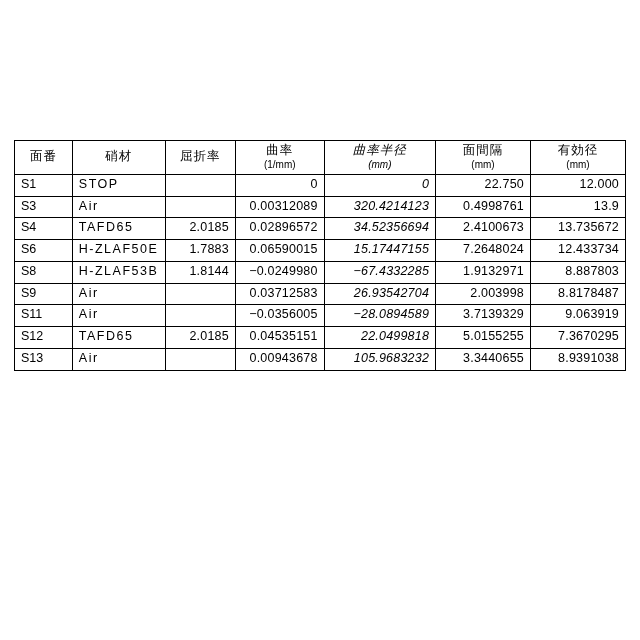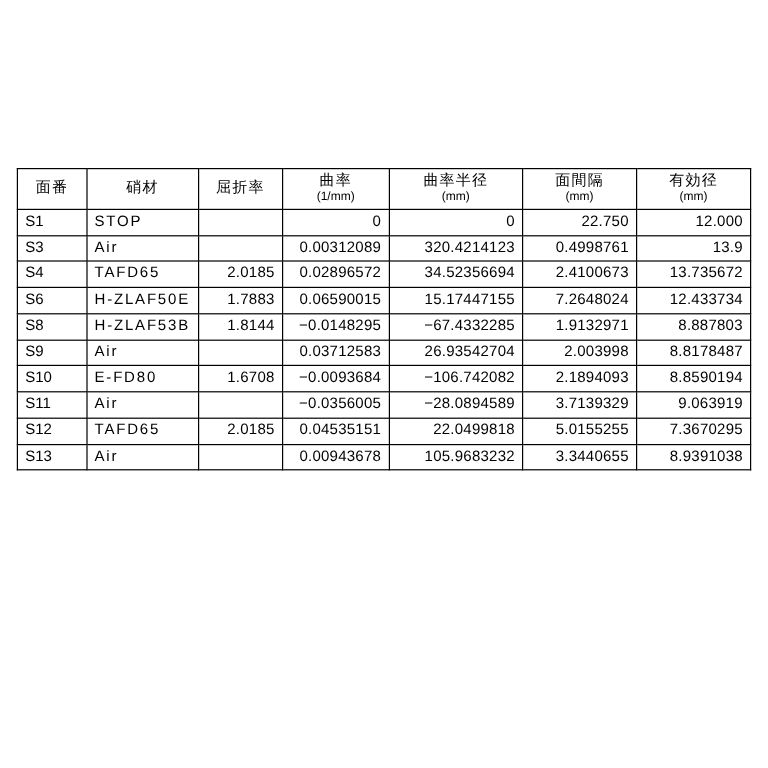--- a/index.html
+++ b/index.html
@@ -59,21 +59,21 @@
     display: block;
     text-align: center;
     font-size: 10px;
     margin-top: 1px;
   }
   
   .col-surface { width: 56px; }
   .col-glass   { width: 90px; }
   .col-index   { width: 68px; }
   .col-curv    { width: 86px; }
-  .col-radius  { width: 108px; }
+  .col-radius  { width: 108px; font-style: italic; }
   .col-space   { width: 92px; }
   .col-aper    { width: 92px; }
 
   td.c-left   { text-align: left; }
   td.c-right  { text-align: right; }
 
   .mono-num {
     font-family: "Liberation Sans", sans-serif;
     letter-spacing: 0.2px;
   }
@@ -153,42 +153,33 @@
           <td class="c-right col-index mono-num">1.7883</td>
           <td class="c-right col-curv mono-num">0.06590015</td>
           <td class="c-right col-radius mono-num">15.17447155</td>
           <td class="c-right col-space mono-num">7.2648024</td>
           <td class="c-right col-aper mono-num">12.433734</td>
         </tr>
         <tr>
           <td class="c-left col-surface">S8</td>
           <td class="c-left col-glass glass-txt">H-ZLAF53B</td>
           <td class="c-right col-index mono-num">1.8144</td>
-          <td class="c-right col-curv mono-num">−0.0148295</td>
+          <td class="c-right col-curv mono-num">−0.0249980</td>
           <td class="c-right col-radius mono-num">−67.4332285</td>
           <td class="c-right col-space mono-num">1.9132971</td>
           <td class="c-right col-aper mono-num">8.887803</td>
         </tr>
         <tr>
           <td class="c-left col-surface">S9</td>
           <td class="c-left col-glass glass-txt">Air</td>
           <td class="c-right col-index mono-num"></td>
           <td class="c-right col-curv mono-num">0.03712583</td>
           <td class="c-right col-radius mono-num">26.93542704</td>
           <td class="c-right col-space mono-num">2.003998</td>
           <td class="c-right col-aper mono-num">8.8178487</td>
-        </tr>
-        <tr>
-          <td class="c-left col-surface">S10</td>
-          <td class="c-left col-glass glass-txt">E-FD80</td>
-          <td class="c-right col-index mono-num">1.6708</td>
-          <td class="c-right col-curv mono-num">−0.0093684</td>
-          <td class="c-right col-radius mono-num">−106.742082</td>
-          <td class="c-right col-space mono-num">2.1894093</td>
-          <td class="c-right col-aper mono-num">8.8590194</td>
         </tr>
         <tr>
           <td class="c-left col-surface">S11</td>
           <td class="c-left col-glass glass-txt">Air</td>
           <td class="c-right col-index mono-num"></td>
           <td class="c-right col-curv mono-num">−0.0356005</td>
           <td class="c-right col-radius mono-num">−28.0894589</td>
           <td class="c-right col-space mono-num">3.7139329</td>
           <td class="c-right col-aper mono-num">9.063919</td>
         </tr>

